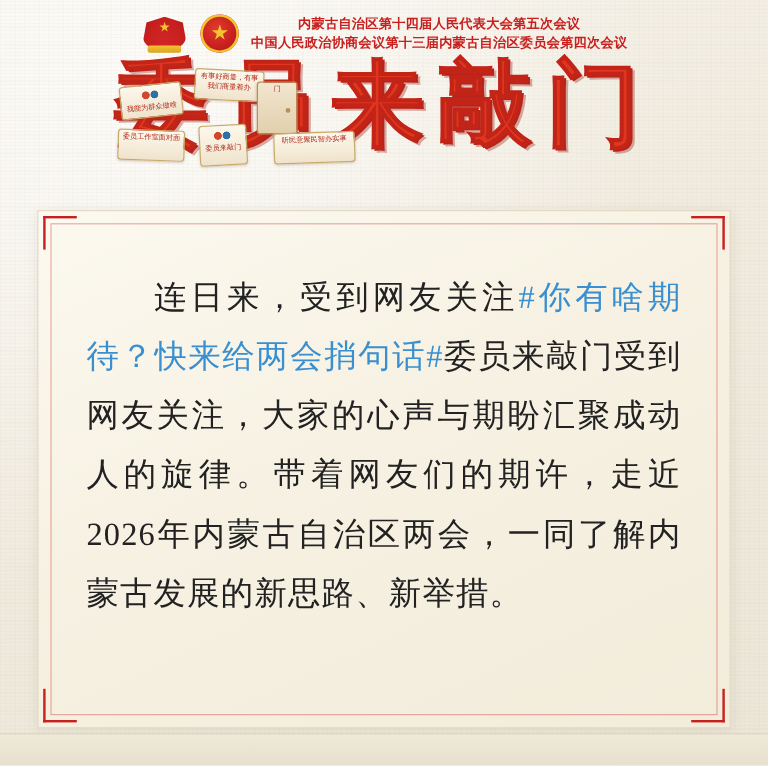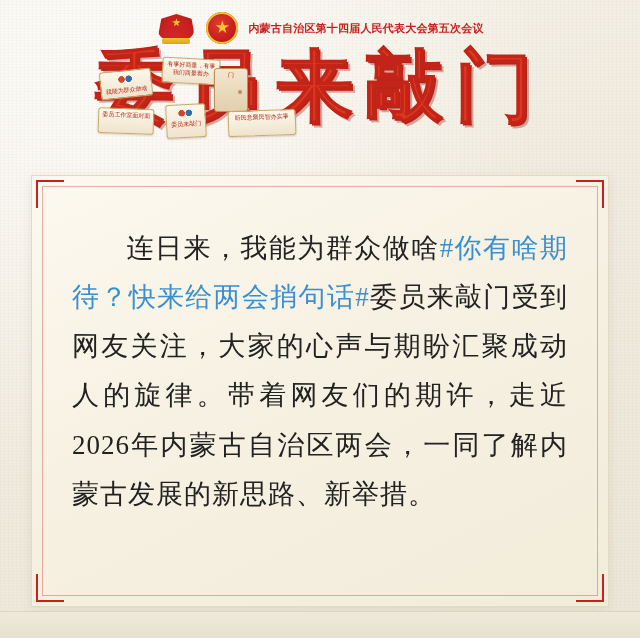--- a/index.html
+++ b/index.html
@@ -268,20 +268,21 @@
   <div class="masthead">
     <div class="emblem">
       <div class="fan"></div>
       <div class="base"></div>
     </div>
     <div class="emblem2">
       <div class="disc"></div>
     </div>
     <div class="masthead-lines">
       <span>内蒙古自治区第十四届人民代表大会第五次会议</span>
+      <span>中国人民政治协商会议第十三届内蒙古自治区委员会第四次会议</span>
     </div>
   </div>
 
   <div class="title-zone">
     <div class="title-art">
       <div class="title-text">委员来敲门</div>
     </div>
     <div class="title-badges">
       <div class="badge b1">
         <span class="mini-people"></span>
@@ -307,19 +308,19 @@
   </div>
 
   <div class="card">
     <span class="corner tl"></span>
     <span class="corner tr"></span>
     <span class="corner bl"></span>
     <span class="corner br"></span>
 
     <div class="article">
       <p style="margin:0;">
-        <span class="indent"></span><span>连日来，我能为群众做啥</span><span class="topic">#你有啥</span><span class="topic">期待？快来给两会捎句话#</span><span>委员来敲门</span><span>受到网友关注，大家的心声与期盼汇</span><span>聚成动人的旋律。带着网友们的期许，</span><span>走近2026年内蒙古自治区两会，一同</span><span>了解内蒙古发展的新思路、新举措。</span>
+        <span class="indent"></span><span>连日来，受到网友关注</span><span class="topic">#你有啥</span><span class="topic">期待？快来给两会捎句话#</span><span>委员来敲门</span><span>受到网友关注，大家的心声与期盼汇</span><span>聚成动人的旋律。带着网友们的期许，</span><span>走近2026年内蒙古自治区两会，一同</span><span>了解内蒙古发展的新思路、新举措。</span>
       </p>
     </div>
   </div>
 
   <div class="bottom-strip"></div>
 </div>
 
 </body></html>

